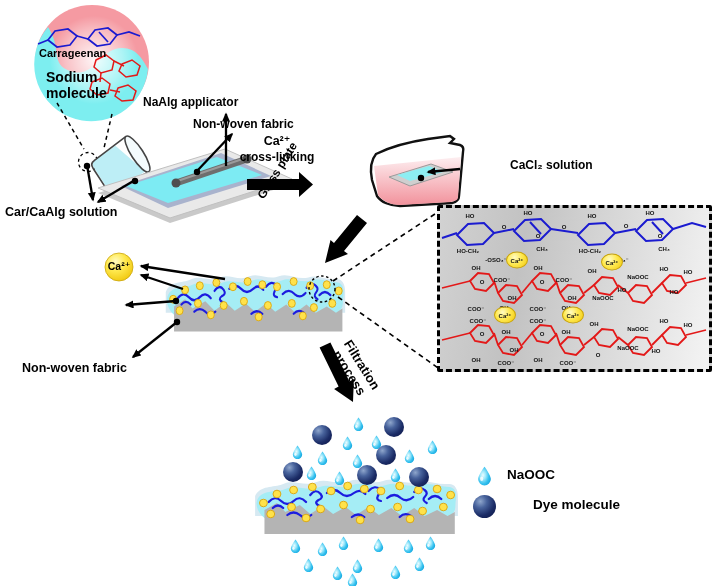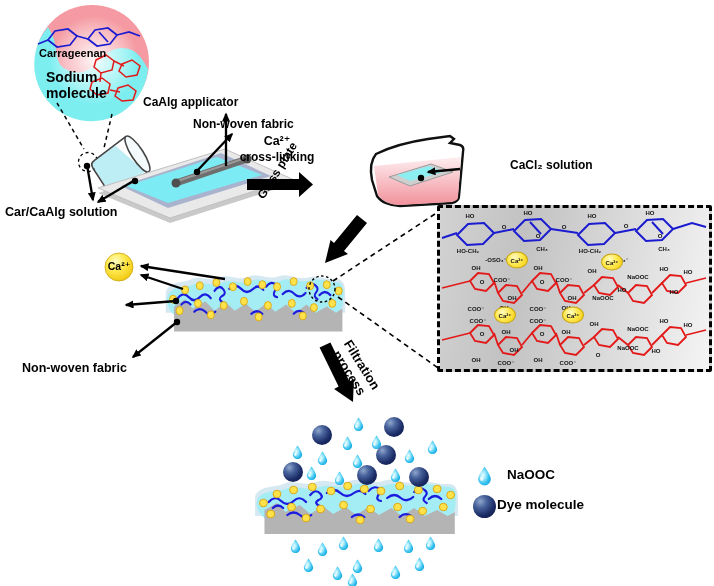--- a/index.html
+++ b/index.html
@@ -424,29 +424,29 @@
           <ellipse cx="5" cy="13.5" rx="1.7" ry="2.4" fill="#fff" opacity="0.8"></ellipse>
         </svg></div>
       <div class="dye" style="left: 472.5px; top: 494.5px; width: 23px; height: 23px;"></div>
     </div>
 
   <div class="lbl" style="left:39px;top:47px;font-size:11px;">Carrageenan</div>
   <div class="lbl ctr" style="left:46px;top:69px;width:50px;font-size:14px;">
     <span>Sodium</span><br>
     <span>molecule</span>
   </div>
-  <div class="lbl" style="left:143px;top:96px;font-size:12px;">CaAlg applicator</div>
+  <div class="lbl" style="left:143px;top:96px;font-size:12px;">NaAlg applicator</div>
   <div class="lbl" style="left:193px;top:118px;font-size:12px;">Non-woven fabric</div>
   <div class="lbl ctr" style="left:235px;top:164px;width:86px;font-size:12px;transform:rotate(-58deg);">Glass plate</div>
   <div class="lbl" style="left:5px;top:205px;font-size:12.5px;">Car/CaAlg solution</div>
   <div class="lbl ctr" style="left:247px;top:134px;width:60px;font-size:12.5px;">Ca²⁺</div>
   <div class="lbl ctr" style="left:231px;top:151px;width:92px;font-size:12px;">cross-linking</div>
   <div class="lbl" style="left:463px;top:159px;font-size:12px;margin-left:47px;">CaCl₂ solution</div>
   <div class="lbl ctr" style="left:102px;top:260px;width:34px;font-size:10.5px;">Ca²⁺</div>
   <div class="lbl" style="left:22px;top:361px;font-size:12.5px;">Non-woven fabric</div>
   <div class="lbl ctr" style="left:348px;top:330px;width:74px;font-size:13px;transform:rotate(58deg);transform-origin:0 0;">
     <span>Filtration</span><br>
     <span>process</span>
   </div>
   <div class="legend-lbl" style="left:507px;top:467px;">NaOOC</div>
-  <div class="legend-lbl" style="left:497px;top:497px;text-align:right;">Dye molecule</div>
+  <div class="legend-lbl" style="left:533px;top:497px;text-align:right;">Dye molecule</div>
 
 </div>
 
 </body></html>

